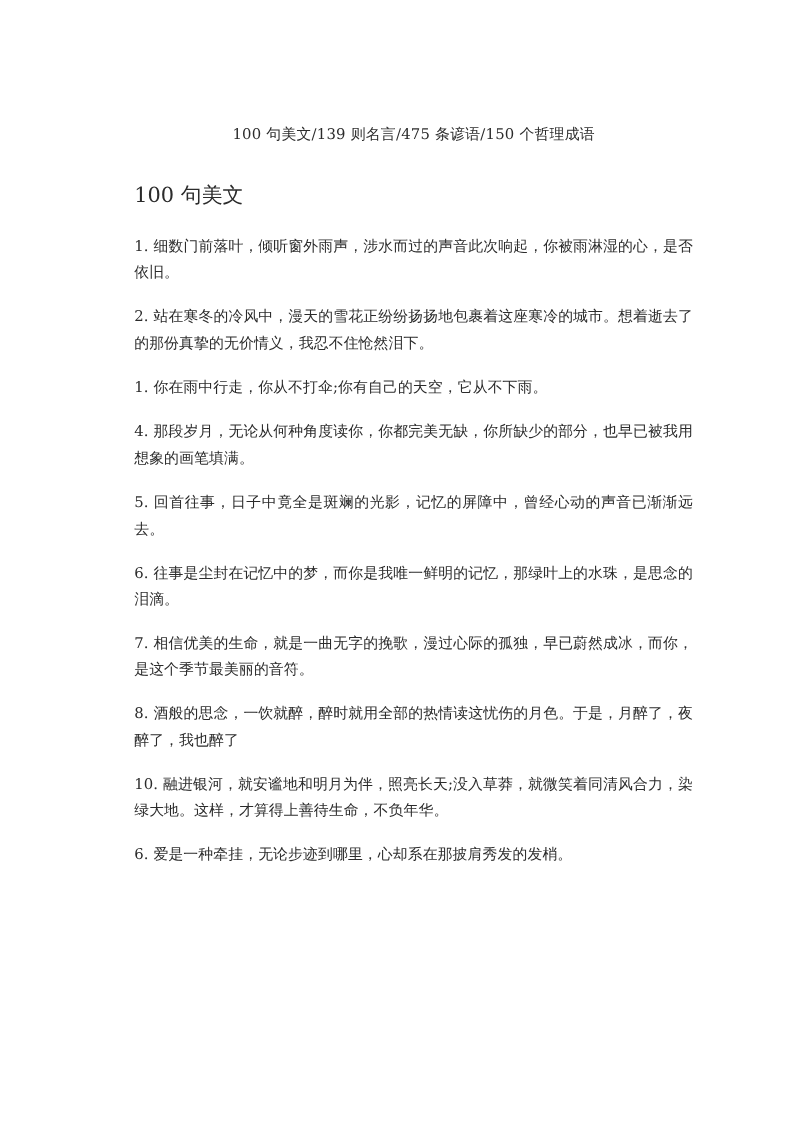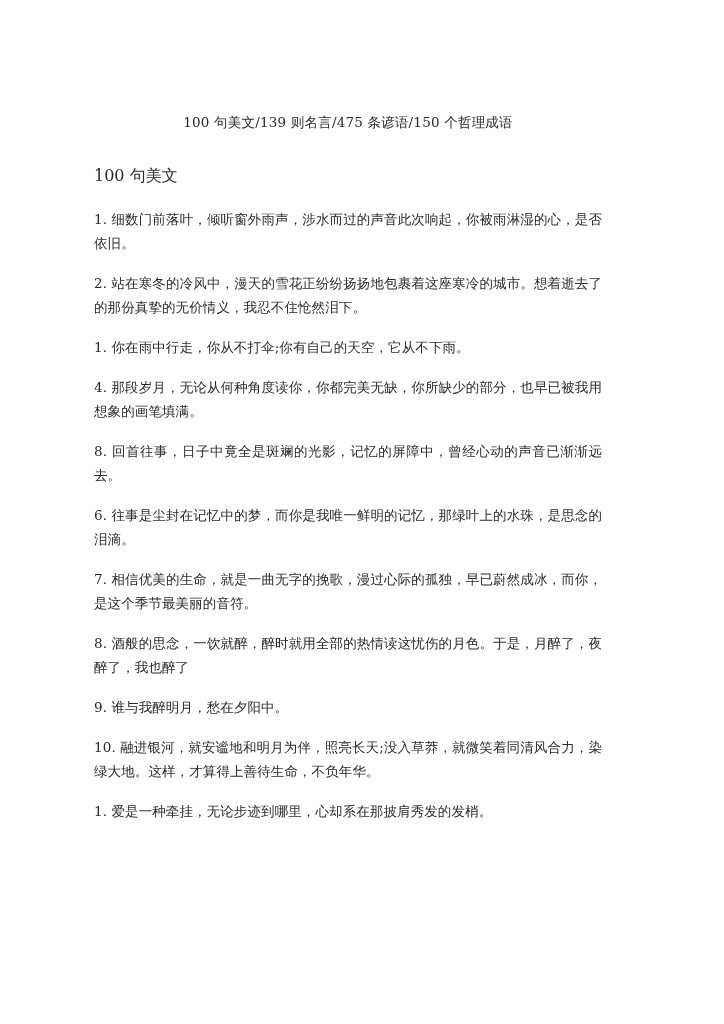--- a/index.html
+++ b/index.html
@@ -16,21 +16,21 @@
   }
   .page {
     position: relative;
     width: 724px;
     height: 1024px;
     background: #ffffff;
     box-sizing: border-box;
   }
   .content {
     position: absolute;
-    left: 94px;
+    left: 122px;
     top: 112px;
     width: 508px;
   }
   .doc-title {
     text-align: center;
     font-size: 13.5px;
     line-height: 1.6;
     color: #2b2b2b;
     margin: 0 0 28px 0;
     font-weight: normal;
@@ -42,21 +42,21 @@
     margin: 0 0 17px 0;
     color: #2b2b2b;
     text-align: justify;
     text-justify: inter-ideograph;
     letter-spacing: 0.1px;
   }
   .para.intro {
     margin-bottom: 23px;
   }
   .section-head {
-    font-size: 16px;
+    font-size: 19px;
     line-height: 1.78;
     margin: 0 0 17px 0;
     color: #2b2b2b;
     font-weight: normal;
   }
   .item {
     font-size: 13.5px;
     line-height: 1.78;
     margin: 0 0 16px 0;
     color: #2b2b2b;
@@ -73,22 +73,21 @@
 
     <div class="doc-title">100 句美文/139 则名言/475 条谚语/150 个哲理成语</div>
 
 
     <div class="section-head">100 句美文</div>
 
     <p class="item">1. 细数门前落叶，倾听窗外雨声，涉水而过的声音此次响起，你被雨淋湿的心，是否依旧。</p>
     <p class="item">2. 站在寒冬的冷风中，漫天的雪花正纷纷扬扬地包裹着这座寒冷的城市。想着逝去了的那份真挚的无价情义，我忍不住怆然泪下。</p>
     <p class="item">1. 你在雨中行走，你从不打伞;你有自己的天空，它从不下雨。</p>
     <p class="item">4. 那段岁月，无论从何种角度读你，你都完美无缺，你所缺少的部分，也早已被我用想象的画笔填满。</p>
-    <p class="item">8. 回首往事，日子中竟全是斑斓的光影，记忆的屏障中，曾经心动的声音已渐渐远去。</p>
+    <p class="item">5. 回首往事，日子中竟全是斑斓的光影，记忆的屏障中，曾经心动的声音已渐渐远去。</p>
     <p class="item">6. 往事是尘封在记忆中的梦，而你是我唯一鲜明的记忆，那绿叶上的水珠，是思念的泪滴。</p>
     <p class="item">7. 相信优美的生命，就是一曲无字的挽歌，漫过心际的孤独，早已蔚然成冰，而你，是这个季节最美丽的音符。</p>
     <p class="item">8. 酒般的思念，一饮就醉，醉时就用全部的热情读这忧伤的月色。于是，月醉了，夜醉了，我也醉了</p>
-    <p class="item">9. 谁与我醉明月，愁在夕阳中。</p>
     <p class="item">10. 融进银河，就安谧地和明月为伴，照亮长天;没入草莽，就微笑着同清风合力，染绿大地。这样，才算得上善待生命，不负年华。</p>
-    <p class="item">1. 爱是一种牵挂，无论步迹到哪里，心却系在那披肩秀发的发梢。</p>
+    <p class="item">6. 爱是一种牵挂，无论步迹到哪里，心却系在那披肩秀发的发梢。</p>
 
   </div>
 </div>
 
 </body></html>

